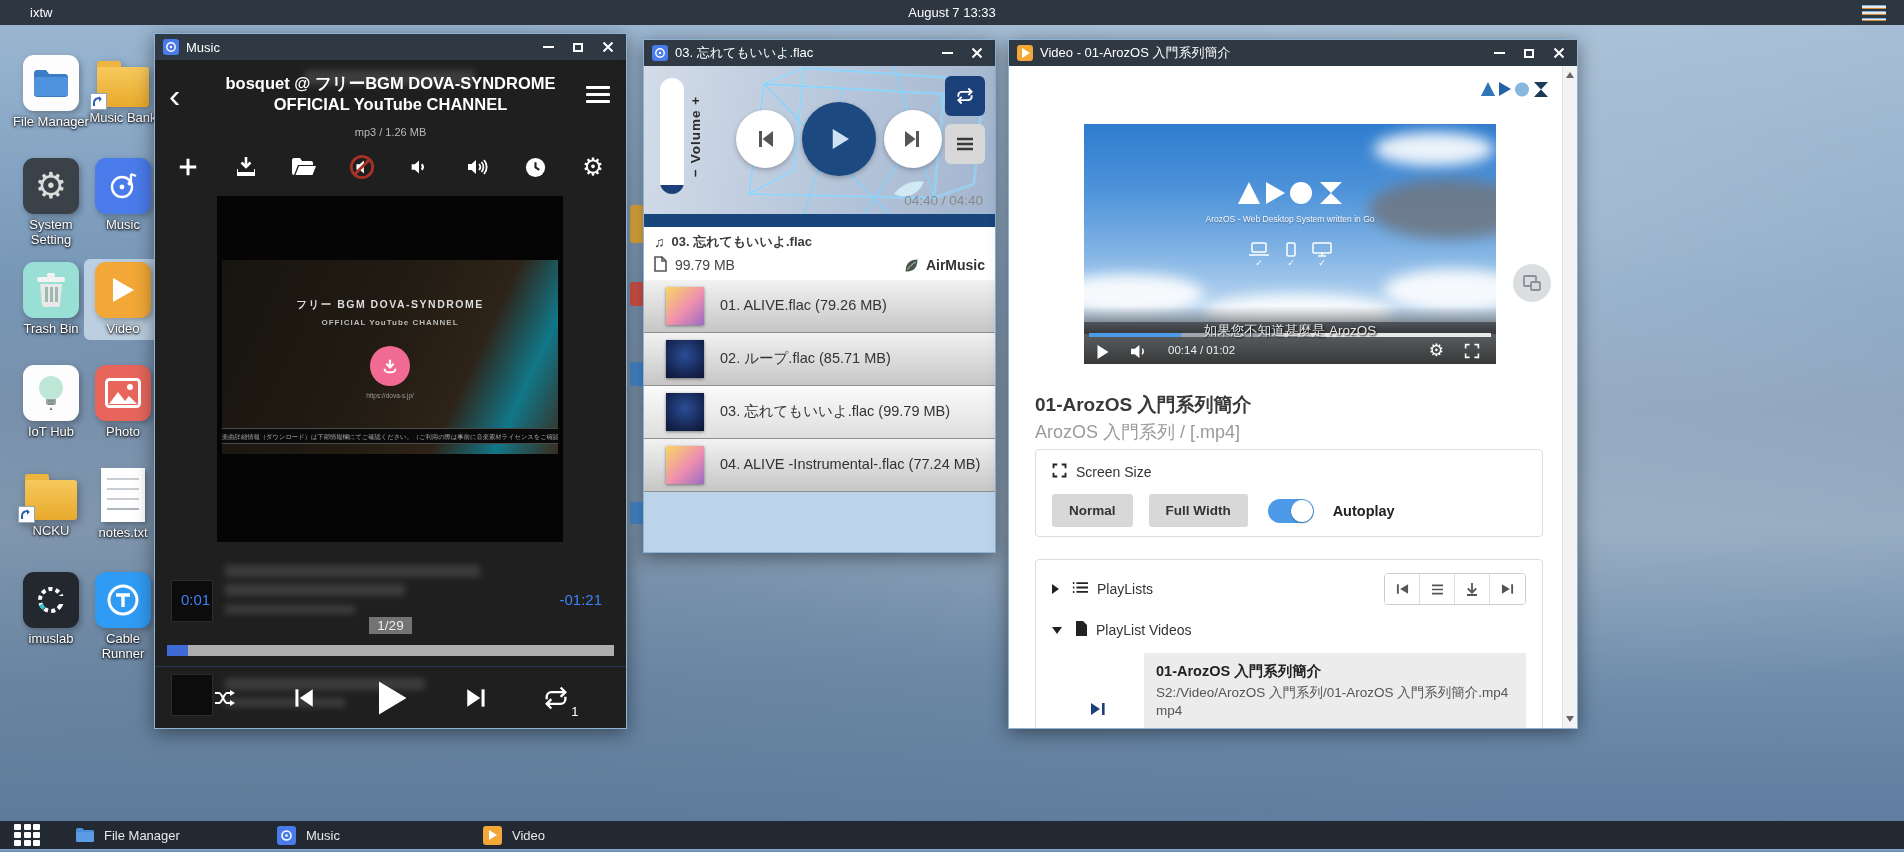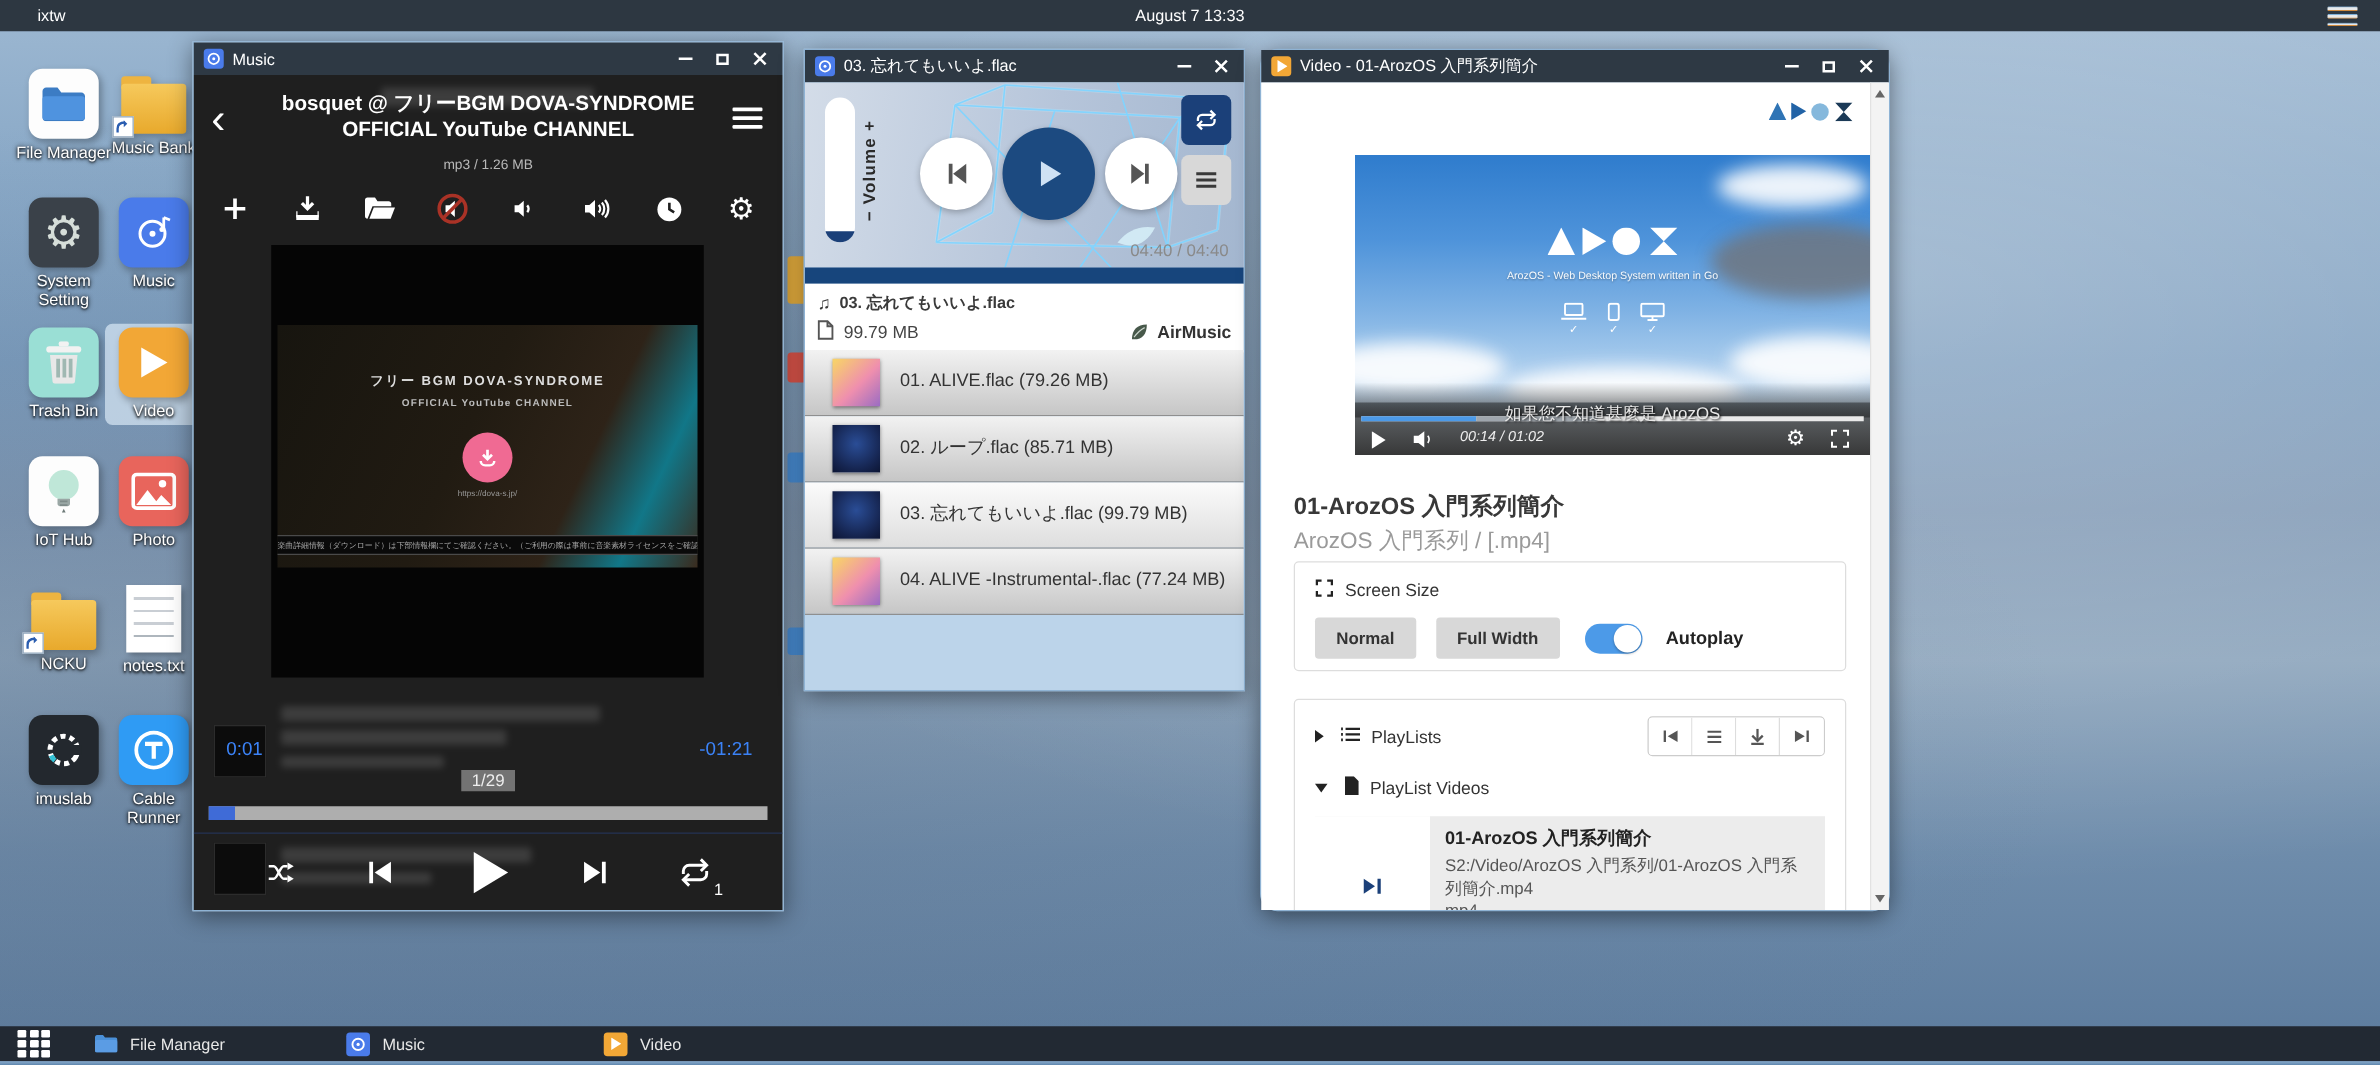--- a/index.html
+++ b/index.html
@@ -99,42 +99,42 @@
   .fw-cast{margin-left:auto;display:flex;align-items:center;gap:6px;color:#333;font-size:14px;font-weight:bold;cursor:pointer;}
   .fw-list{position:absolute;left:0;right:0;top:214px;}
   .trk{display:flex;align-items:center;gap:16px;padding:7px 10px 7px 22px;background:linear-gradient(180deg,#f2f2f2,#c6c6c6);border-bottom:1px solid #8f8f8f;min-height:50px;cursor:pointer;}
   .trk.sel{background:linear-gradient(180deg,#fbfbfb,#dedede);}
   .ta{width:38px;height:38px;flex:none;box-shadow:0 1px 3px rgba(0,0,0,.45);}
   .ta.pink{background:linear-gradient(135deg,#f7d06b 5%,#ef8fae 55%,#9a6cc3 100%);}
   .ta.bluea{background:radial-gradient(circle at 50% 40%,#2a4d96 0%,#15244f 70%,#0c1533 100%);}
   .tl{font-size:14.5px;color:#333;line-height:1.35;}
 
   
-  #win-video{left:1008px;top:39px;width:504px;height:690px;z-index:12;border-radius:14px;}
+  #win-video{left:1008px;top:39px;width:570px;height:690px;z-index:12;}
   .vw-body{position:relative;width:100%;height:662px;background:#fff;overflow:hidden;}
   .vw-scroll{position:absolute;right:0;top:0;bottom:0;width:15px;background:#f3f3f3;border-left:1px solid #e2e2e2;}
   .sarr{position:absolute;left:3px;width:0;height:0;border-left:4.5px solid transparent;border-right:4.5px solid transparent;cursor:pointer;}
   .sarr.up{top:6px;border-bottom:6px solid #666;}
   .sarr.dn{bottom:6px;border-top:6px solid #666;}
   .vw-logo{position:absolute;right:28px;top:16px;cursor:default;}
   .vplayer{position:absolute;left:75px;top:58px;width:412px;height:240px;background:#b91c1c;overflow:hidden;cursor:pointer;}
   .sky{position:absolute;inset:0;background:linear-gradient(180deg,#2f7ccd 0%,#4e93da 28%,#7fb2e4 52%,#aecfee 72%,#d7e7f5 88%,#e8f1f8 100%);}
   .cloud{position:absolute;background:#fff;border-radius:50%;filter:blur(7px);opacity:.9;}
   .cloud.darkc{background:#6f7680;opacity:.85;}
   .skyline{position:absolute;left:0;right:0;bottom:30px;height:12px;background:linear-gradient(180deg,#5d6a74,#414b55);opacity:.9;}
   .vbrand{position:absolute;left:0;right:0;top:58px;text-align:center;}
   .vbrand .btxt{color:#fff;font-size:8.5px;margin-top:6px;opacity:.95;text-shadow:0 1px 2px rgba(0,0,0,.4);}
   .devrow{position:absolute;left:0;right:0;top:118px;display:flex;justify-content:center;gap:16px;}
   .dev{display:flex;flex-direction:column;align-items:center;gap:1px;color:#fff;font-size:9px;}
   .vctl{position:absolute;left:0;right:0;bottom:0;height:58px;background:linear-gradient(180deg,rgba(70,70,70,0) 0%,rgba(50,50,50,.75) 45%,rgba(40,40,40,.92) 100%);}
   .vprog{position:absolute;left:5px;right:5px;bottom:27px;height:4px;background:#e9e9e9;cursor:pointer;}
   .vprog .pf{position:absolute;left:0;top:0;height:100%;background:#4c9ae8;}
   .vprog .pb{position:absolute;top:0;height:100%;background:#9fa6ad;}
   .vctl .ic{position:absolute;bottom:5px;color:#fff;cursor:pointer;display:flex;align-items:center;}
-  .vtime{position:absolute;left:84px;bottom:8px;color:#eee;font-size:11.5px;font-style:italic;}
+  .vtime{position:absolute;left:84px;bottom:8px;color:#eee;font-size:11.5px;}
   .vsub{position:absolute;left:0;right:0;bottom:24px;text-align:center;color:#e8e8e8;font-size:13.5px;text-shadow:1px 1px 2px #000;}
   .pipbtn{position:absolute;left:504px;top:198px;width:38px;height:38px;border-radius:50%;background:rgba(190,195,200,.55);display:flex;align-items:center;justify-content:center;cursor:pointer;}
   .vtitle{position:absolute;left:26px;top:326px;font-size:19px;font-weight:bold;color:#383838;}
   .vsubpath{position:absolute;left:26px;top:354px;font-size:18px;color:#9a9a9a;}
   .vcard{position:absolute;left:26px;right:34px;border:1px solid #ddd;border-radius:4px;background:#fff;padding:13px 16px;}
   #card-screen{top:383px;height:88px;}
   #card-playlist{top:493px;height:230px;}
   .cardrow{display:flex;align-items:center;gap:9px;color:#333;font-size:14px;}
   .gbtn{background:#d8d8d8;color:#333;font-size:13.5px;font-weight:bold;padding:9px 17px;border-radius:3px;border:none;cursor:pointer;margin-right:7px;font-family:inherit;}
   .toggle{width:46px;height:24px;border-radius:12px;background:#4c9ae8;position:relative;cursor:pointer;margin:0 10px 0 4px;flex:none;}

